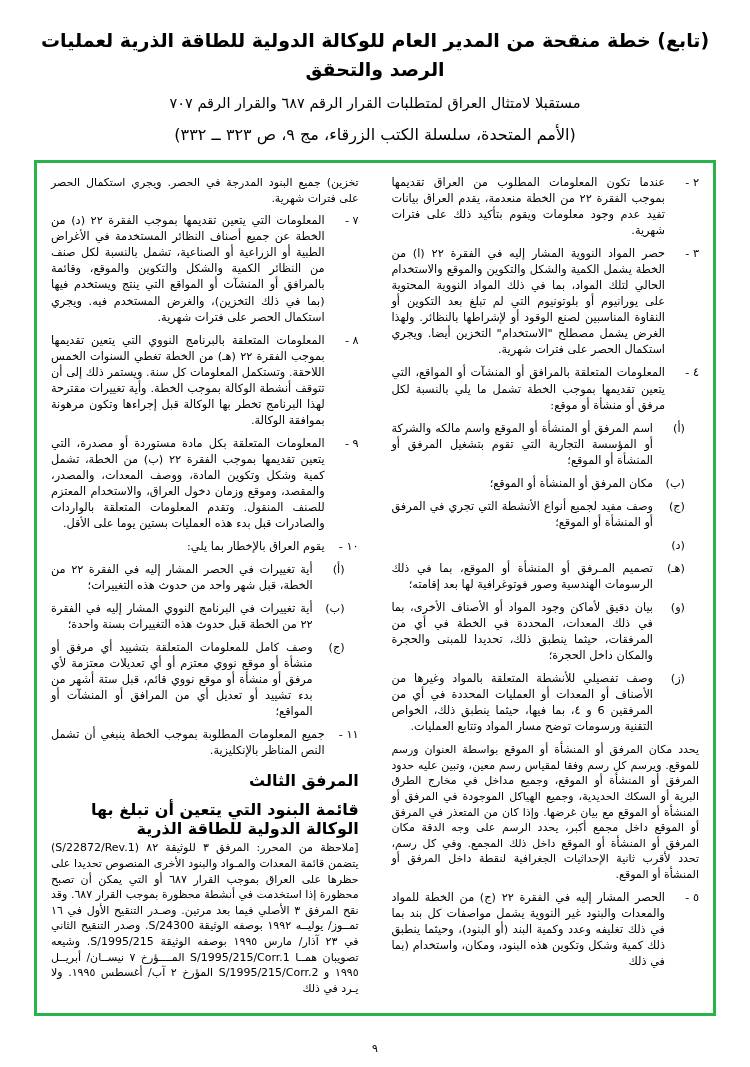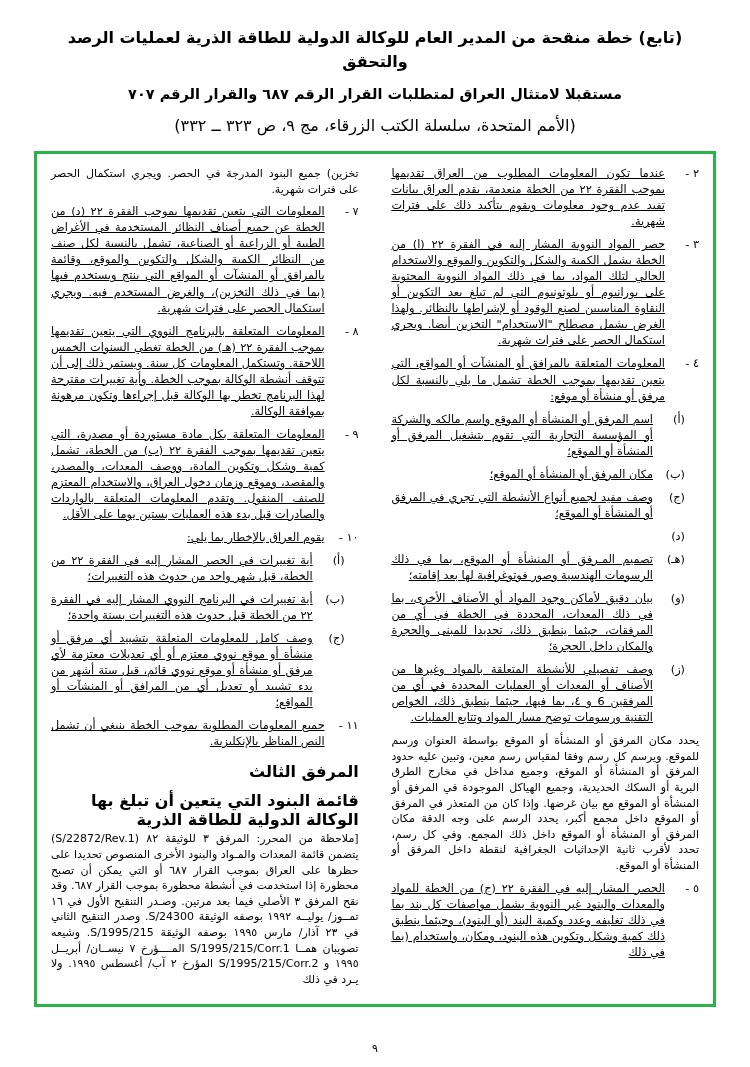--- a/index.html
+++ b/index.html
@@ -20,28 +20,28 @@
     height: 1067px;
     position: relative;
     box-sizing: border-box;
     padding: 26px 34px 0 34px;
   }
   .doc-header {
     text-align: center;
     margin: 0 auto;
   }
   .hdr-line1 {
-    font-size: 16px;
+    font-size: 19px;
     font-weight: bold;
     line-height: 1.5;
     margin-bottom: 10px;
   }
   .hdr-line2 {
     font-size: 14.5px;
-    font-weight: bold;
+    font-weight: normal;
     line-height: 1.5;
     margin-bottom: 9px;
   }
   .hdr-line3 {
     font-size: 16px;
     line-height: 1.4;
     margin-bottom: 14px;
   }
   .frame {
     border: 3px solid #2ab34a;
@@ -85,21 +85,20 @@
     min-width: 30px;
     text-align: right;
     padding-left: 4px;
     white-space: nowrap;
   }
   .item .body {
     flex: 1 1 auto;
     font-size: 11.3px;
     line-height: 1.42;
     text-align: justify;
-    text-decoration: underline;
   }
   .item.sub .num { min-width: 28px; }
   .item.sub { margin-right: 14px; }
 
   .section-title {
     font-size: 16px;
     font-weight: bold;
     margin: 10px 0 2px 0;
     text-align: right;
   }

